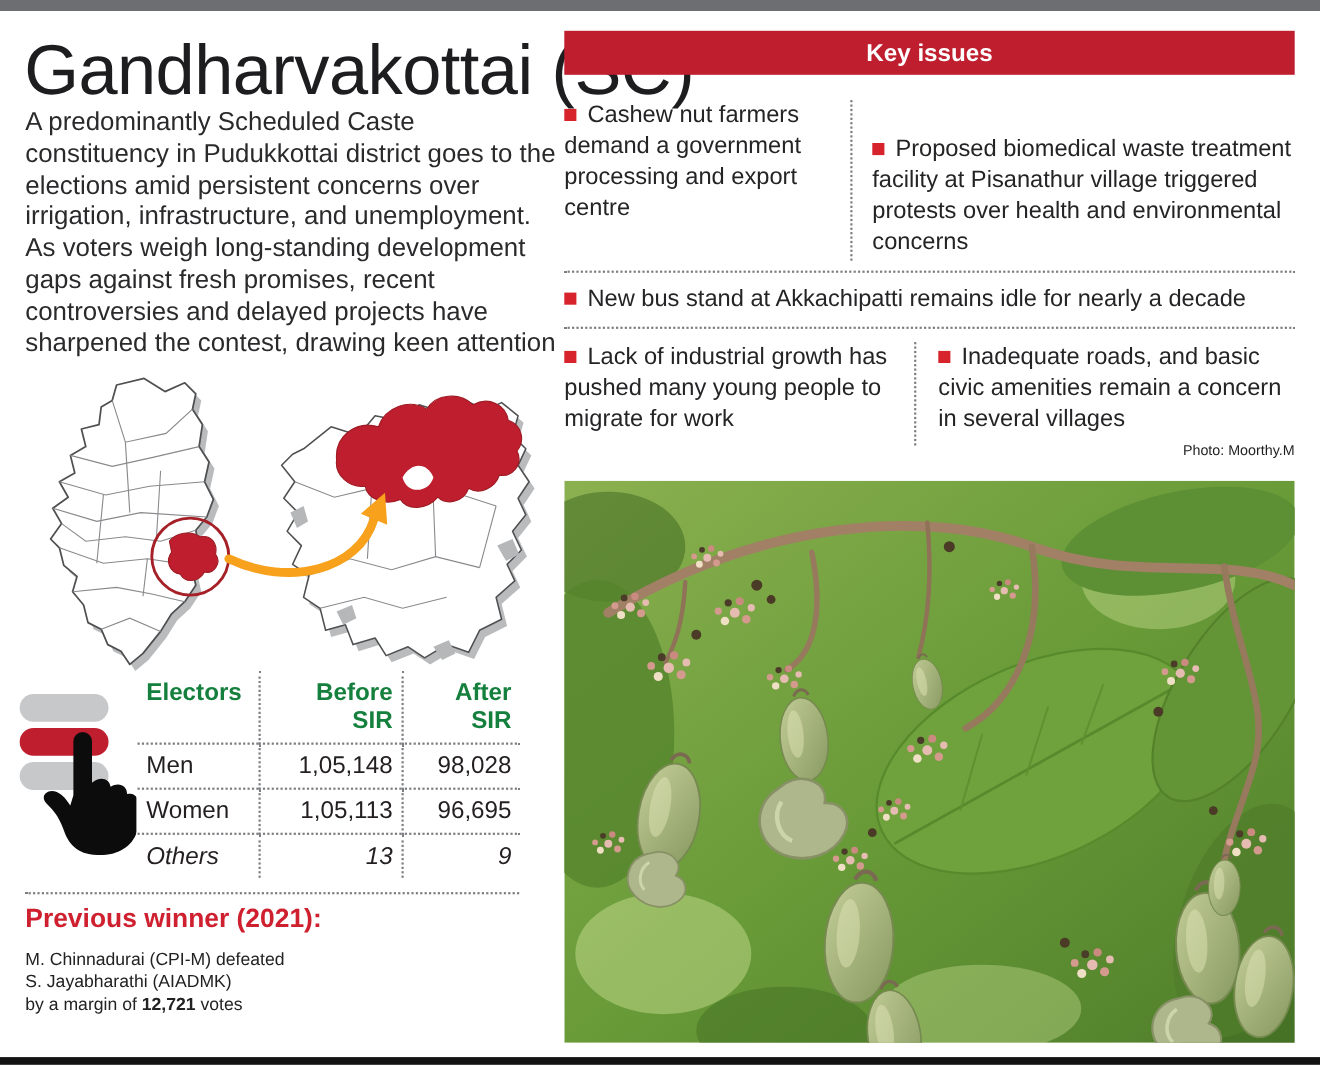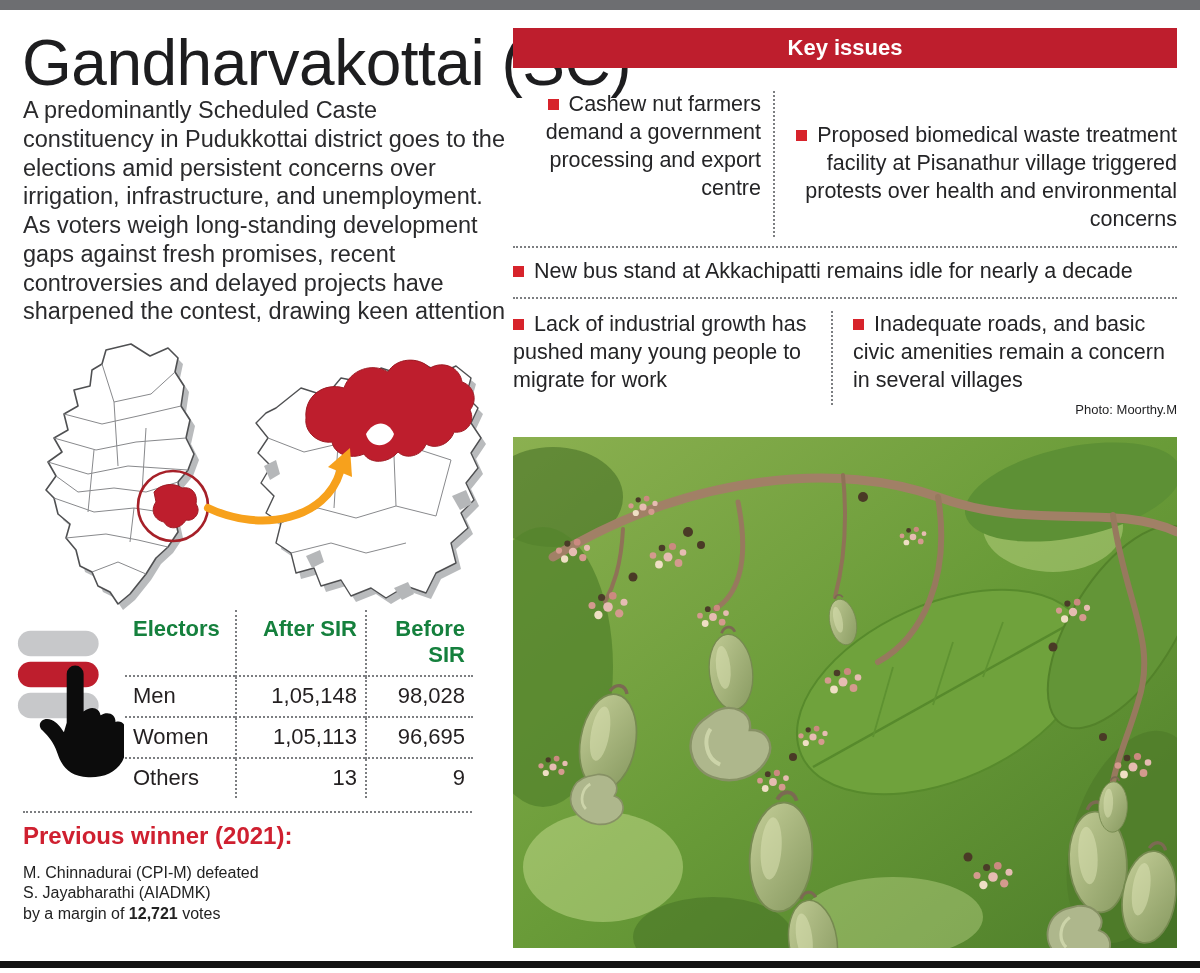--- a/index.html
+++ b/index.html
@@ -22,39 +22,39 @@
   
   .vote-icon { position:absolute; left:16px; top:624px; width:108px; height:162px; }
 
   
   .electors { position:absolute; left:125px; top:610px; width:348px; font-size:22px; }
   .erow { display:grid; grid-template-columns:110px 130px 108px; }
   .ecell { padding:6px 8px 7px 8px; border-bottom:2.5px dotted #7c7e81; }
   .ecell.num  { text-align:right; border-left:2.5px dotted #7c7e81; }
   .erow.head .ecell { color:#15803d; font-weight:700; }
   .erow.total .ecell { font-weight:700; }
-  .erow.last .ecell { border-bottom:none; }
+  .erow.last .ecell { border-bottom:none;font-style:italic; }
 
   .table-bottom-line { position:absolute; left:23px; top:811px; width:449px;
                        border-top:2.5px dotted #7c7e81; height:0; }
 
   .pw-heading { position:absolute; left:23px; top:822px; font-size:24px; font-weight:700; color:#cf2030; }
   .pw-text    { position:absolute; left:23px; top:863px; font-size:16px; line-height:1.28; color:#222; }
   .pw-text b  { font-weight:700; }
 
   
   .ki-bar { position:absolute; left:513px; top:28px; width:664px; height:40px; background:#be1e2d;
             display:flex; align-items:center; justify-content:center;
             color:#ffffff; font-size:22px; font-weight:700; }
 
   .bullet-text { font-size:21.5px; line-height:1.30; color:#242426; }
   .sq { display:inline-block; width:11px; height:11px; background:#d7232b; margin-right:10px;
         transform:translateY(-1px); }
 
-  .ki-row1 { position:absolute; left:513px; top:91px; width:664px; display:flex;text-align:right; }
+  .ki-row1 { position:absolute; left:513px; top:91px; width:664px; display:flex; }
   .ki-row1 .col1 { width:262px; border-right:2.5px dotted #7c7e81; padding-right:12px; min-height:146px; }
   .ki-row1 .col2 { flex:1; padding-left:18px;margin-top:31px; }
 
   .ki-sep1 { position:absolute; left:513px; top:246px; width:664px; border-top:2.5px dotted #7c7e81; height:0; }
   .ki-row2 { position:absolute; left:513px; top:258px; width:664px; }
   .ki-sep2 { position:absolute; left:513px; top:297px; width:664px; border-top:2.5px dotted #7c7e81; height:0; }
 
   .ki-row3 { position:absolute; left:513px; top:311px; width:664px; display:flex; }
   .ki-row3 .col1 { width:320px; border-right:2.5px dotted #7c7e81; padding-right:14px; min-height:94px; }
   .ki-row3 .col2 { flex:1; padding-left:20px; }
@@ -133,22 +133,22 @@
       <rect x="2" y="2" width="86" height="27" rx="13.5" fill="#c7c8ca"></rect>
       <rect x="2" y="35" width="86" height="27" rx="13.5" fill="#be1e2d"></rect>
       <rect x="2" y="68" width="86" height="27" rx="13.5" fill="#c7c8ca"></rect>
       <path transform="translate(6,0)" fill="#0c0c0c" d="M48,100 V48 a9,9 0 0 1 18,0 v40 c8,-7 17,-4 18,4 c8,-5 16,-1 16,7 c7,-2 11,3 11,10 v16 c0,22 -18,34 -40,33 c-20,-1 -28,-11 -33,-26 c-4,-11 -9,-17 -16,-24 c-7,-7 1,-15 10,-11 c6,3 9,7 13,13 z"></path>
     </svg>
   </div>
 
   <div class="electors">
     <div class="erow head">
       <div class="ecell">Electors</div>
+      <div class="ecell num">Before SIR</div>
       <div class="ecell num">After SIR</div>
-      <div class="ecell num">Before SIR</div>
     </div>
     <div class="erow">
       <div class="ecell">Men</div>
       <div class="ecell num">1,05,148</div>
       <div class="ecell num">98,028</div>
     </div>
     <div class="erow">
       <div class="ecell">Women</div>
       <div class="ecell num">1,05,113</div>
       <div class="ecell num">96,695</div>

